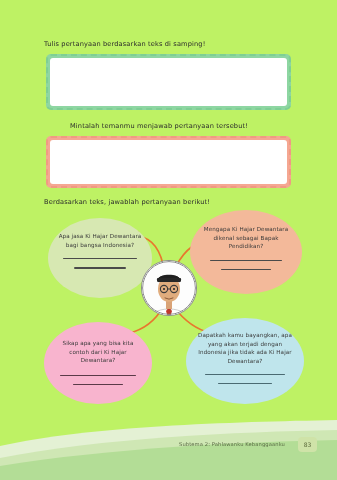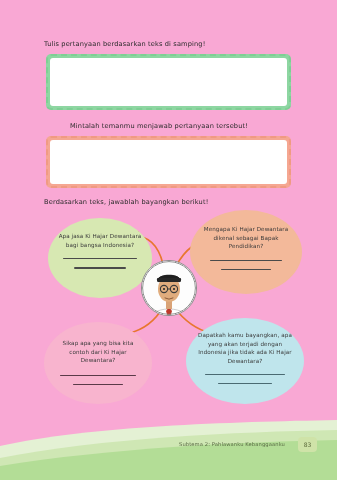--- a/index.html
+++ b/index.html
@@ -11,21 +11,21 @@
     width: 337px;
     height: 480px;
     position: relative;
     overflow: hidden;
     font-family: "DejaVu Sans", sans-serif;
   }
 
   .page {
     position: absolute;
     inset: 0;
-    background: #f9a8d4;
+    background: #bef264;
   }
 
   
   .instruction {
     position: absolute;
     left: 44px;
     font-size: 6.6px;
     color: #2b2b2b;
     letter-spacing: 0.15px;
     white-space: nowrap;
@@ -205,21 +205,21 @@
   <div class="answer-box" id="box-green">
     <div class="inner"></div>
   </div>
 
   <div class="instruction" id="instr-2">Mintalah temanmu menjawab pertanyaan tersebut!</div>
 
   <div class="answer-box" id="box-orange">
     <div class="inner"></div>
   </div>
 
-  <div class="instruction" id="instr-3">Berdasarkan teks, jawablah bayangkan berikut!</div>
+  <div class="instruction" id="instr-3">Berdasarkan teks, jawablah pertanyaan berikut!</div>
 
   <div class="cluster">
 
     <svg class="arrows" viewBox="0 0 337 212">
       <g stroke="#e8772e" stroke-width="1.6" fill="none" stroke-linecap="round">
         <path d="M163 60 C 158 40, 148 32, 132 31"></path>
         <path d="M176 62 C 186 44, 196 38, 210 36"></path>
         <path d="M160 108 C 150 122, 138 128, 124 130"></path>
         <path d="M178 108 C 190 122, 202 128, 216 130"></path>
       </g>

